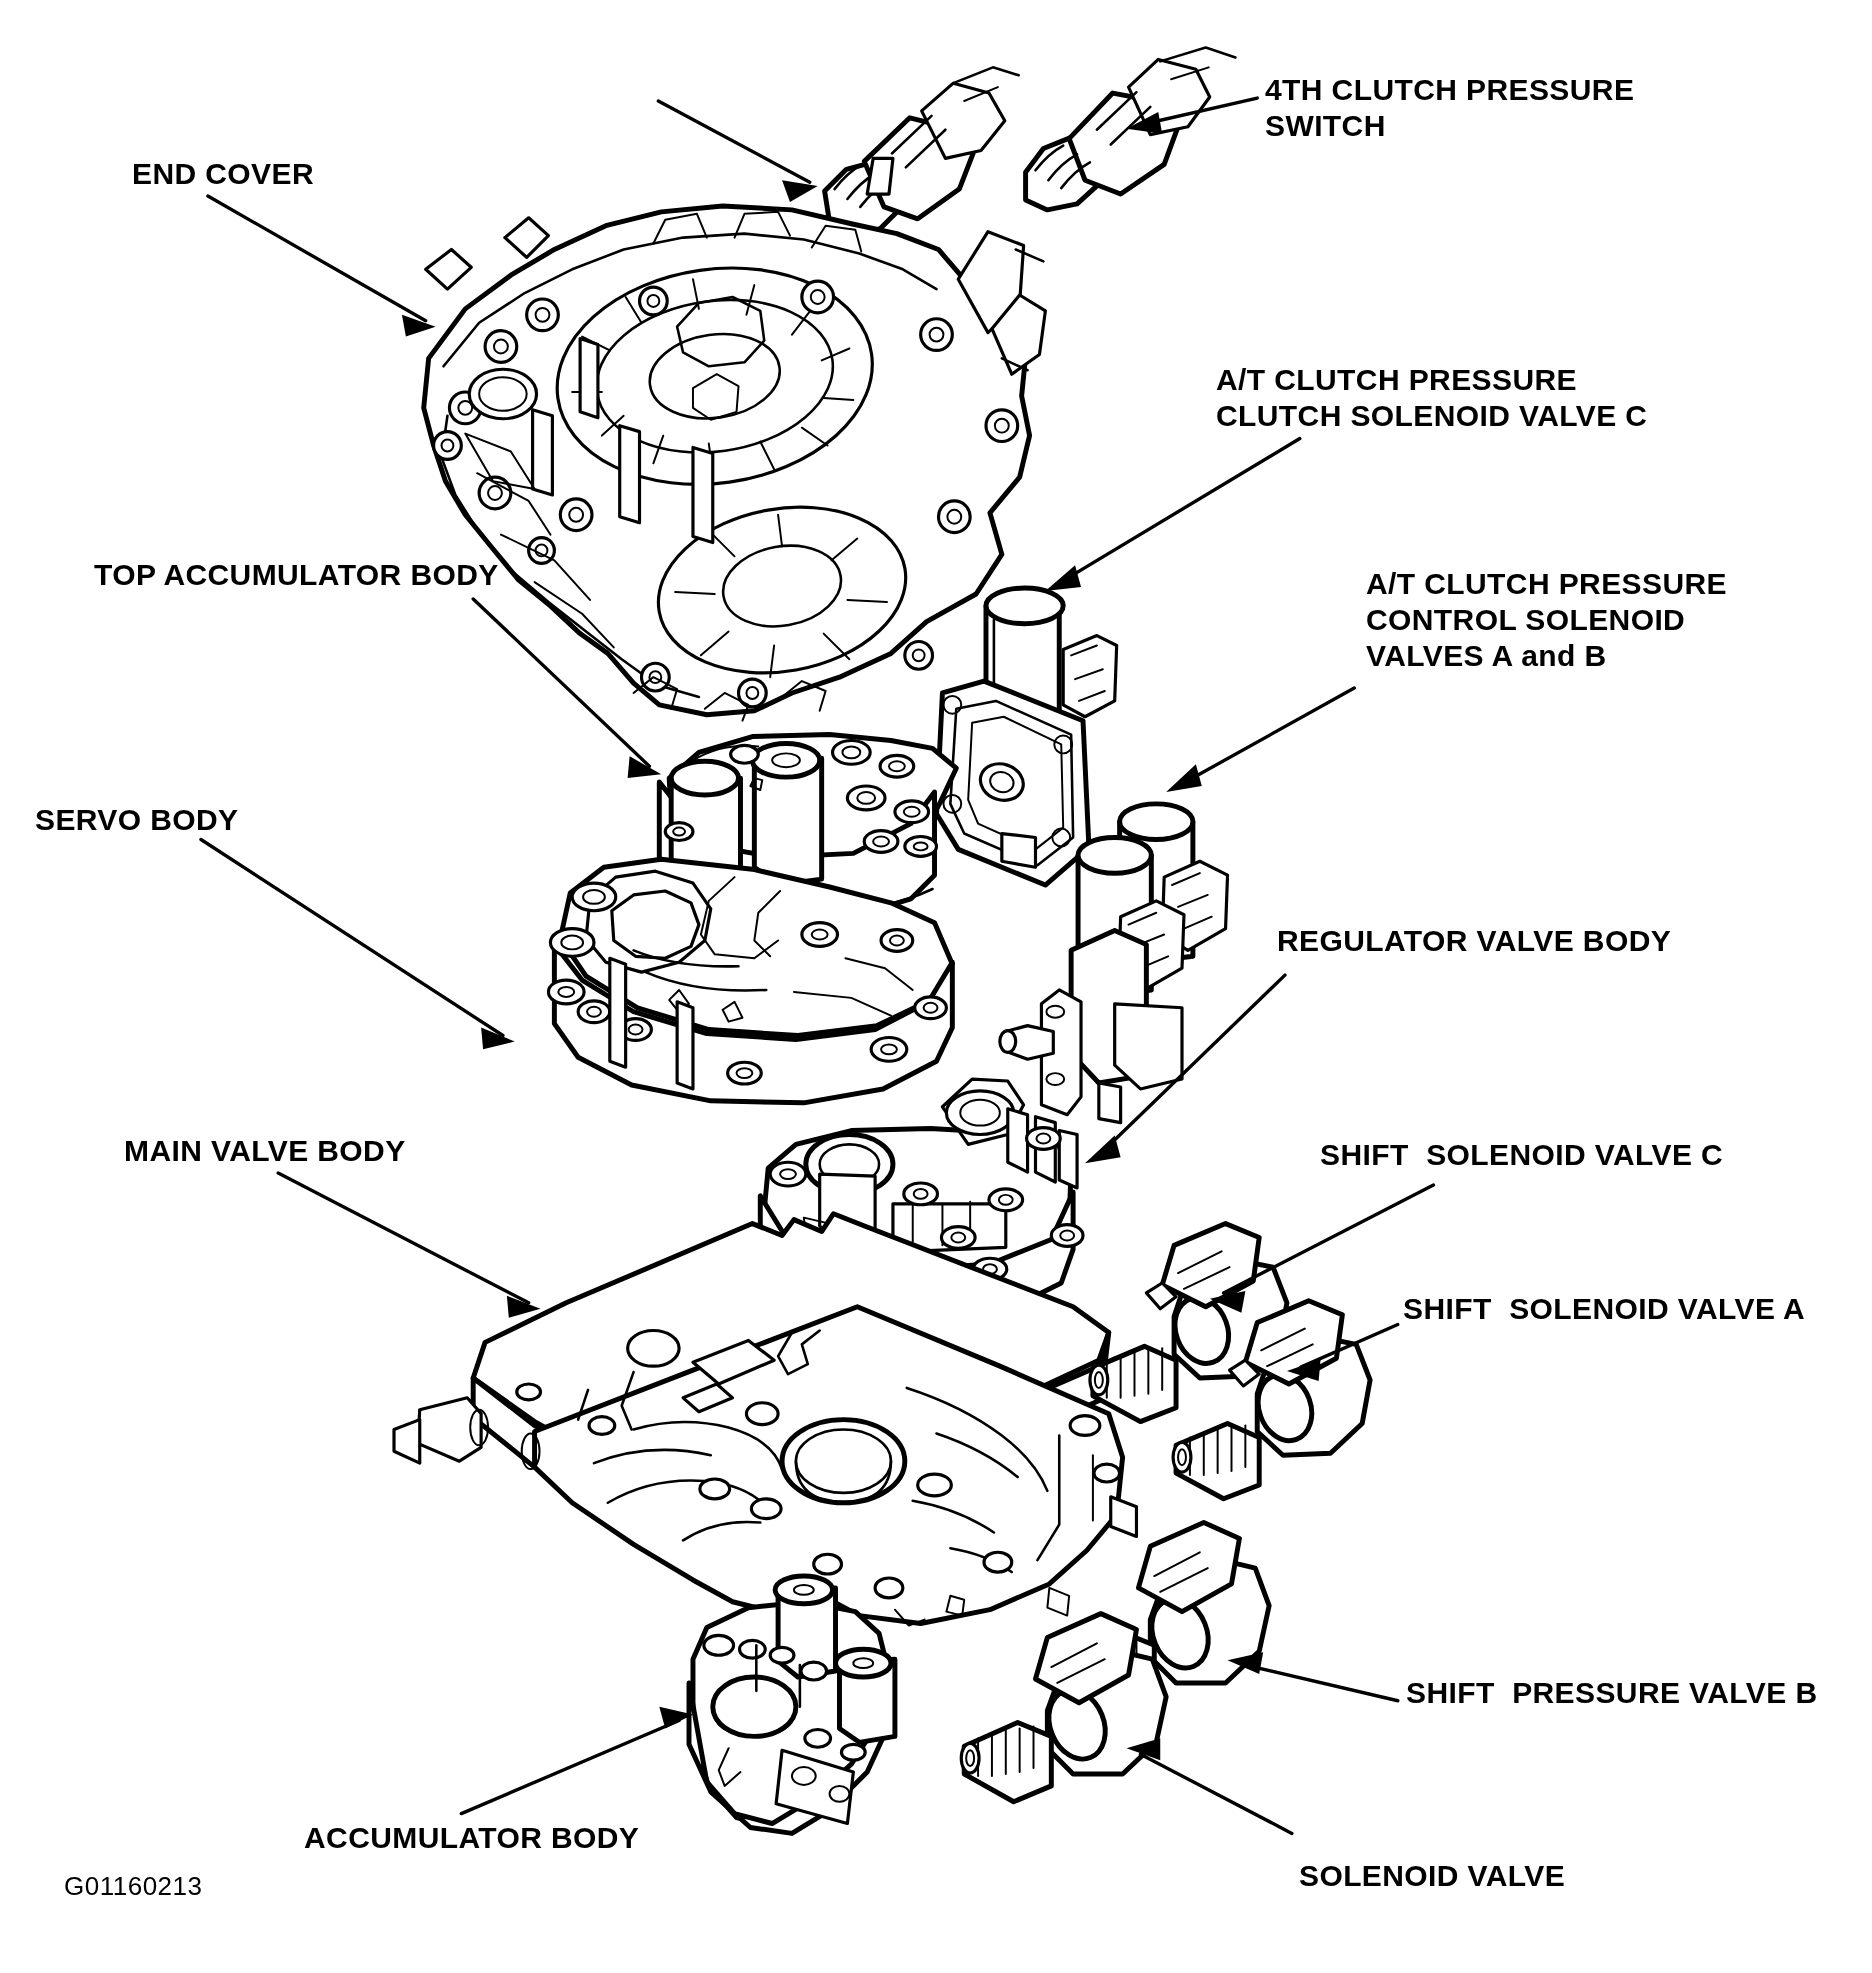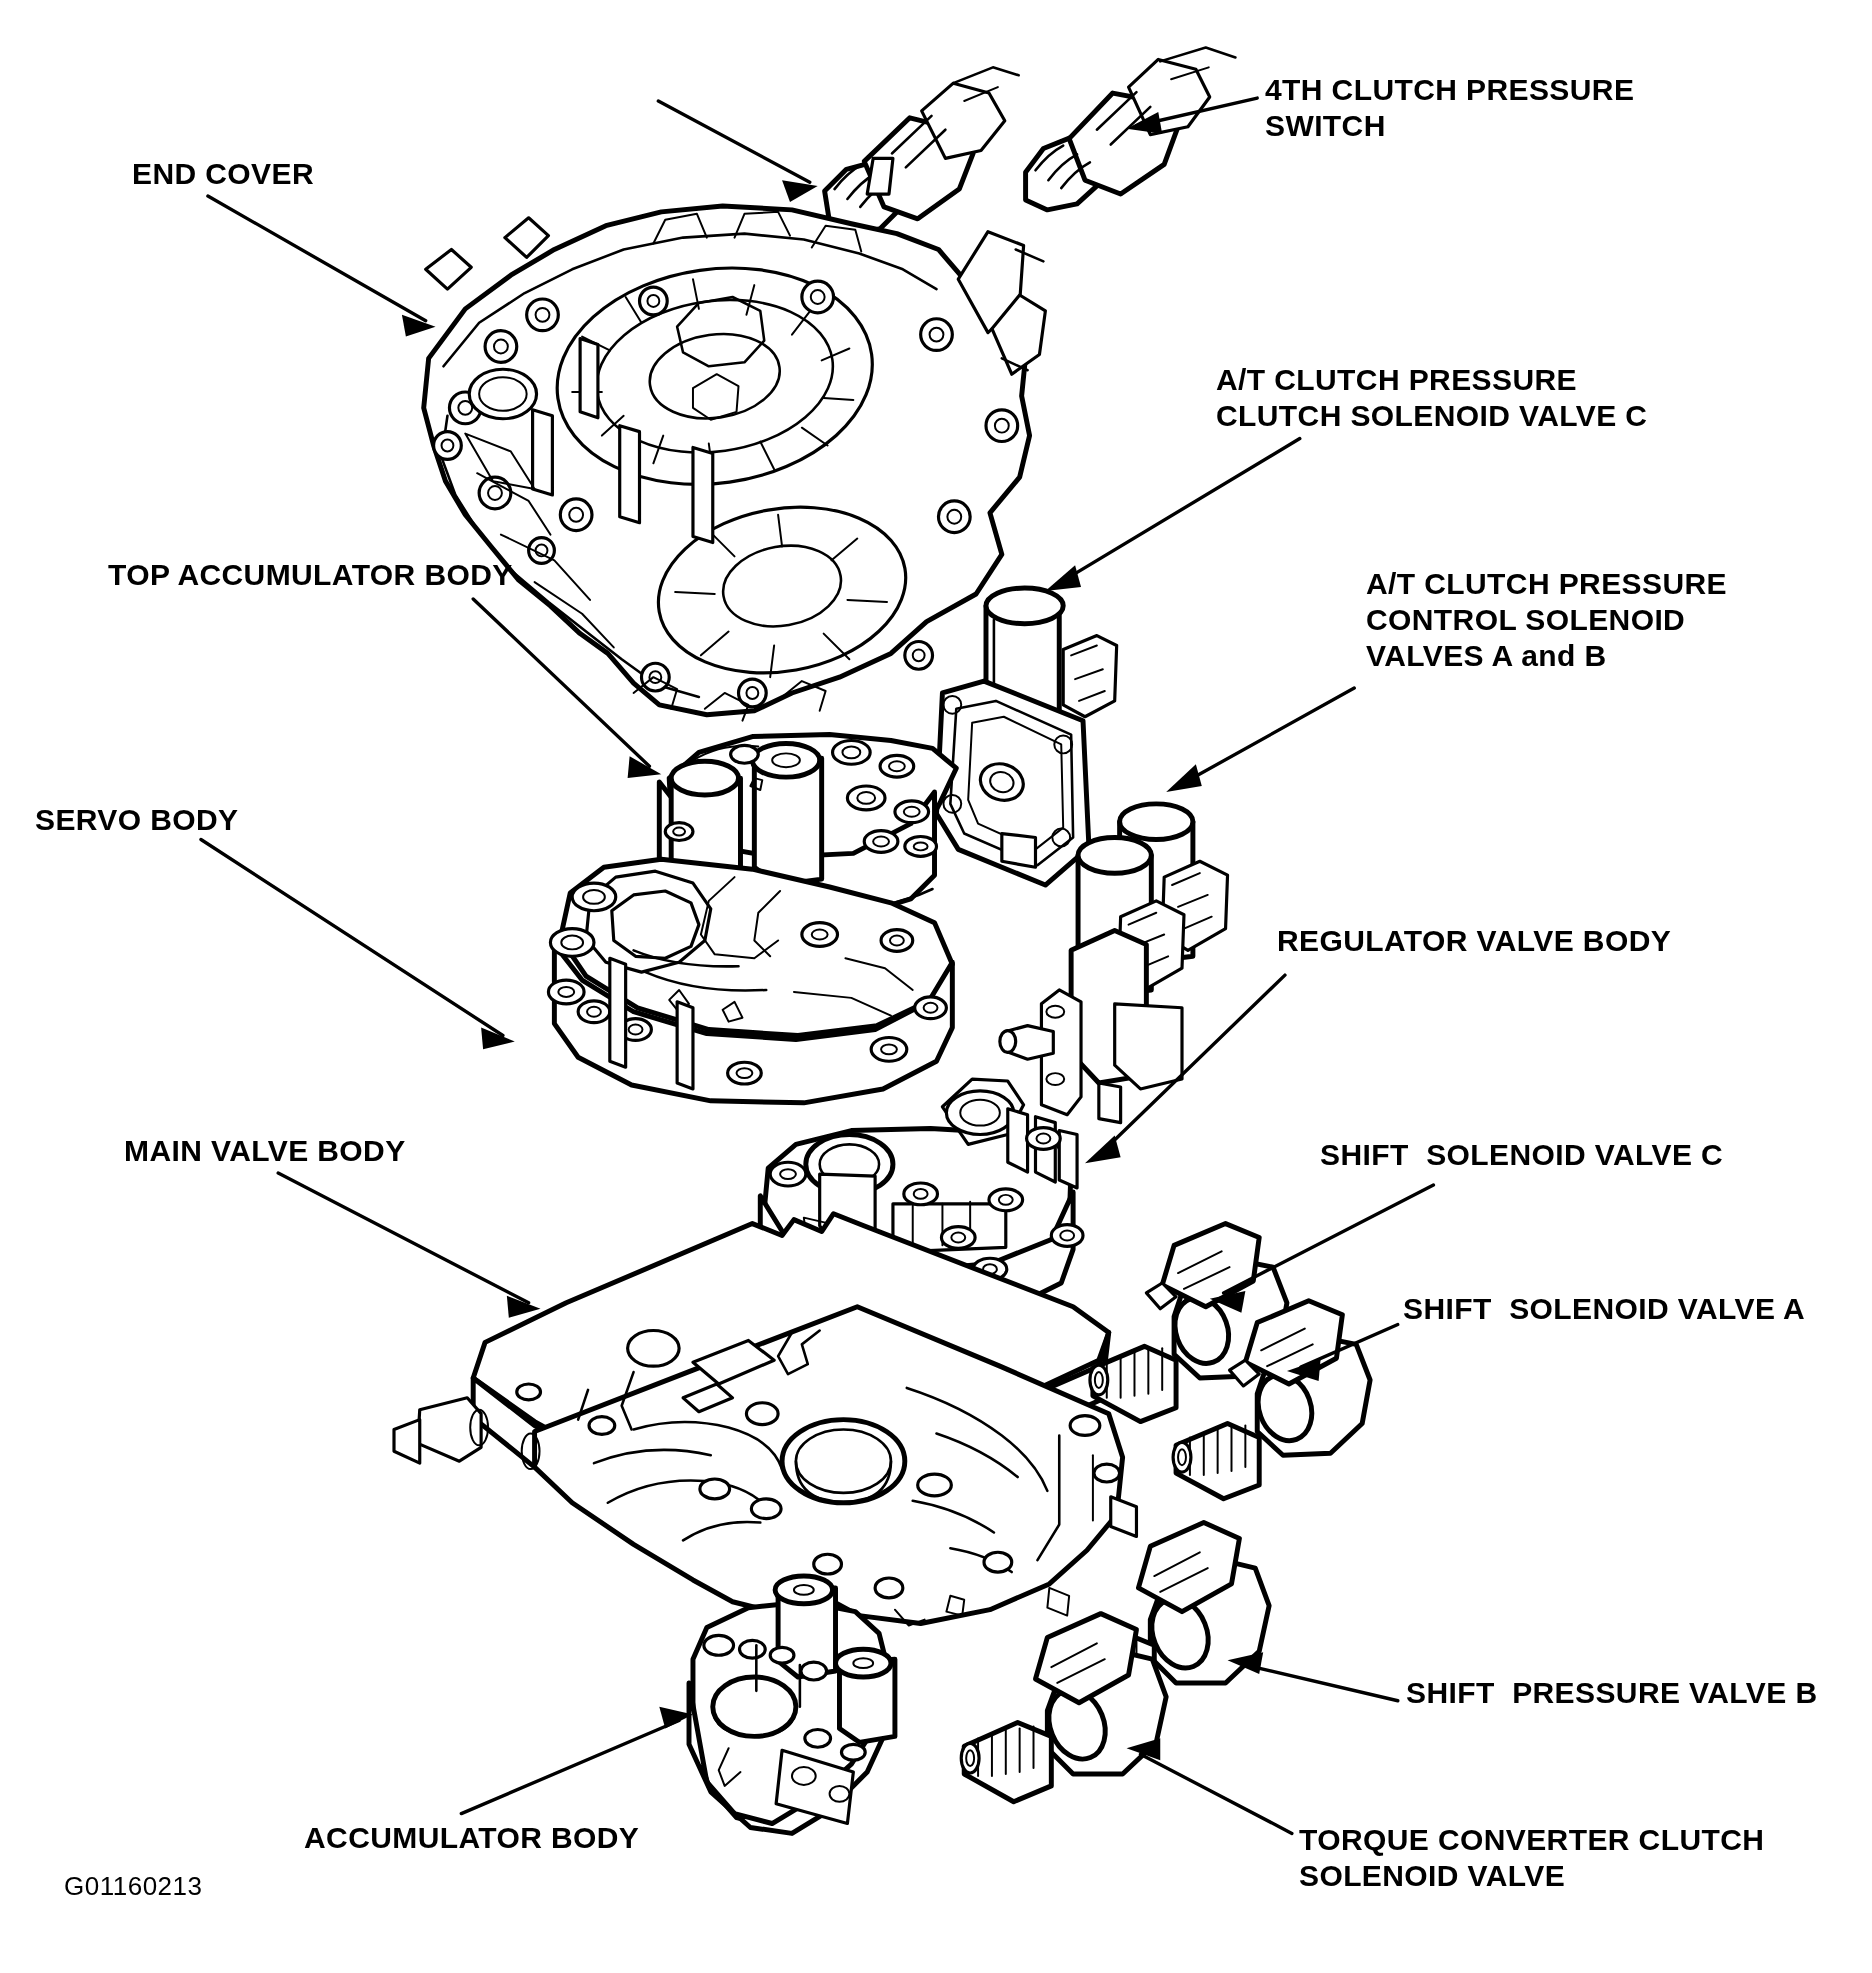--- a/index.html
+++ b/index.html
@@ -650,34 +650,34 @@
 
 
   <div class="lbl" style="left:1265px; top:72px; width:396px;"><span>4TH CLUTCH PRESSURE</span><br><span>SWITCH</span></div>
 
   <div class="lbl" style="left:104px; top:156px;margin-left:28px;">END COVER</div>
 
   <div class="lbl" style="left:1216px; top:362px; width:515px;"><span>A/T CLUTCH PRESSURE</span><br><span>CLUTCH SOLENOID VALVE C</span></div>
 
   <div class="lbl" style="left:1366px; top:566px; width:426px;"><span>A/T CLUTCH PRESSURE</span><br><span>CONTROL SOLENOID</span><br><span>VALVES A and B</span></div>
 
-  <div class="lbl" style="left:108px; top:557px;text-align:center;">TOP ACCUMULATOR BODY</div>
+  <div class="lbl" style="left:94px; top:557px;text-align:center;">TOP ACCUMULATOR BODY</div>
 
   <div class="lbl" style="left:35px; top:802px;text-align:center;">SERVO BODY</div>
 
   <div class="lbl" style="left:1277px; top:923px;">REGULATOR VALVE BODY</div>
 
   <div class="lbl" style="left:124px; top:1133px;">MAIN VALVE BODY</div>
 
   <div class="lbl" style="left:1320px; top:1137px;">SHIFT  SOLENOID VALVE C</div>
 
   <div class="lbl" style="left:1403px; top:1291px;">SHIFT  SOLENOID VALVE A</div>
 
   <div class="lbl" style="left:1406px; top:1675px;">SHIFT  PRESSURE VALVE B</div>
 
-  <div class="lbl" style="left:1299px; top:1822px; width:475px;"><span>TORQUE CONVERTER CLUTCH</span><br><span>SOLENOID VALVE</span></div>
+  <div class="lbl" style="left:1299px; top:1822px; width:475px;"><br><span>SOLENOID VALVE</span></div>
 
   <div class="lbl" style="left:304px; top:1820px;">ACCUMULATOR BODY</div>
 
   <div class="fig-id" style="left:32px; top:1871px;">G01160213</div>
 
 </div>
 
 
 </body></html>

